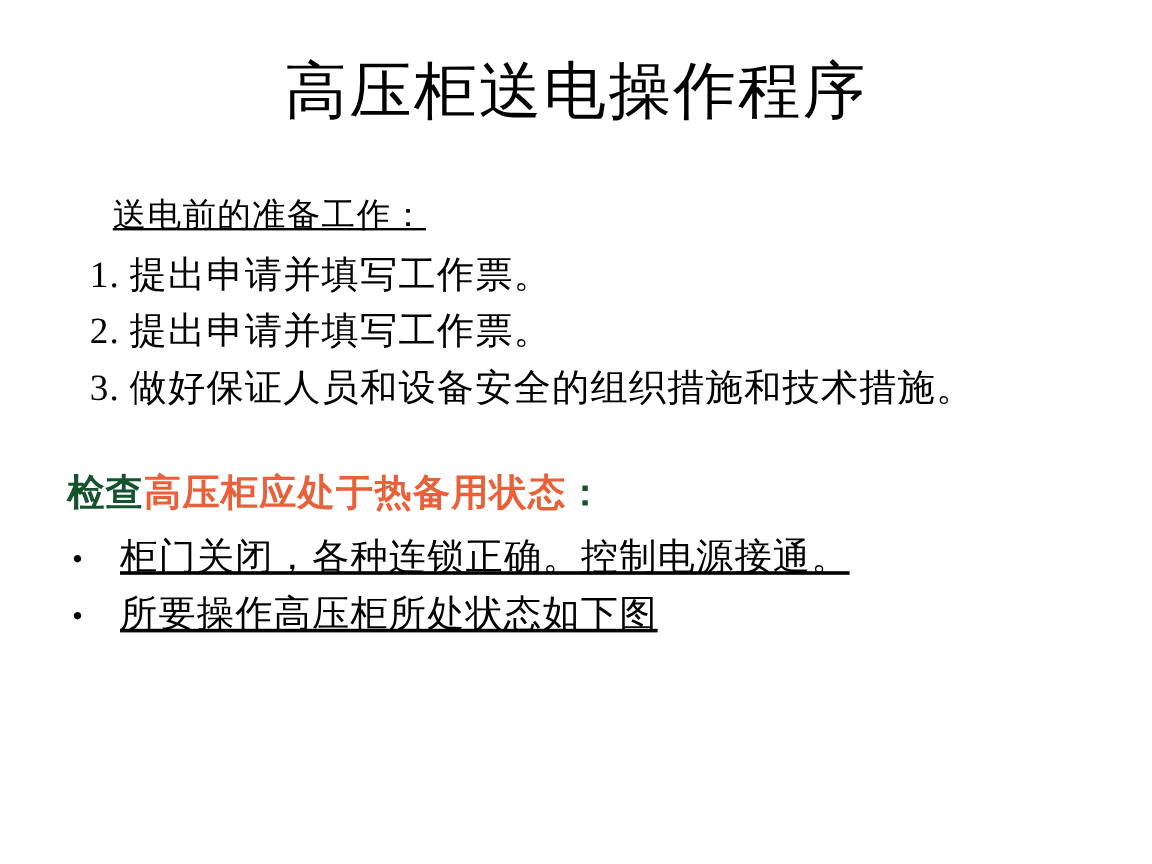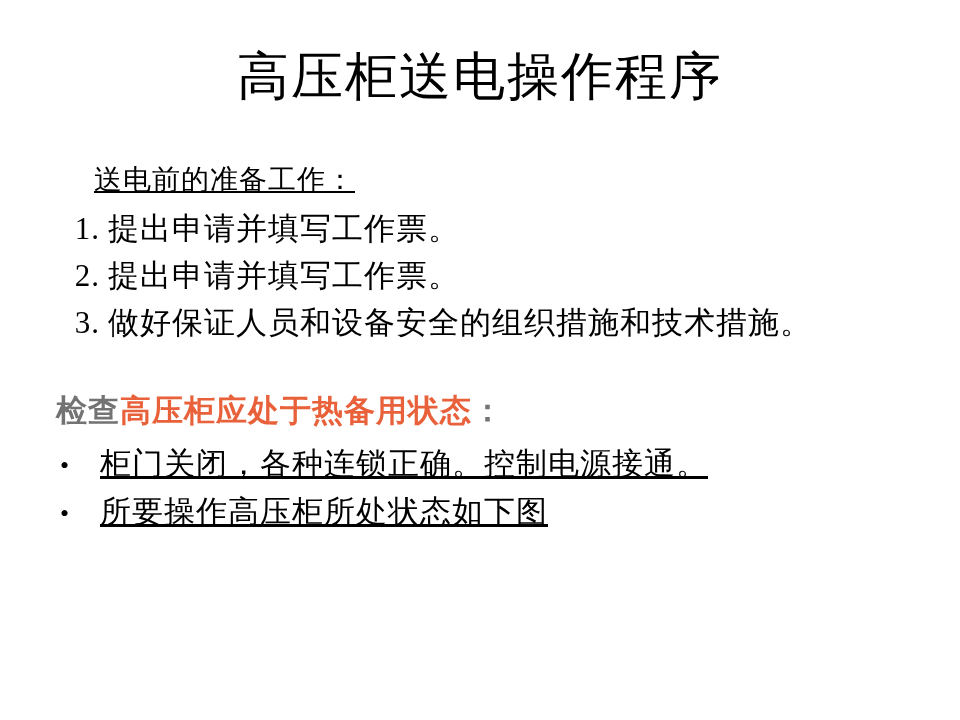--- a/index.html
+++ b/index.html
@@ -72,21 +72,21 @@
   .spacer {
     height: 42px;
   }
   .check-line {
     font-size: 31px;
     line-height: 1.5;
     letter-spacing: 1px;
     font-weight: 700;
   }
   .check-line .plain {
-    color: #737373;
+    color: #14532d;
   }
   .check-line .accent {
     color: #e8613a;
     text-align: center;
   }
   .bullet-list {
     margin: 6px 0 0 0;
     padding: 0;
     list-style: none;
   }

